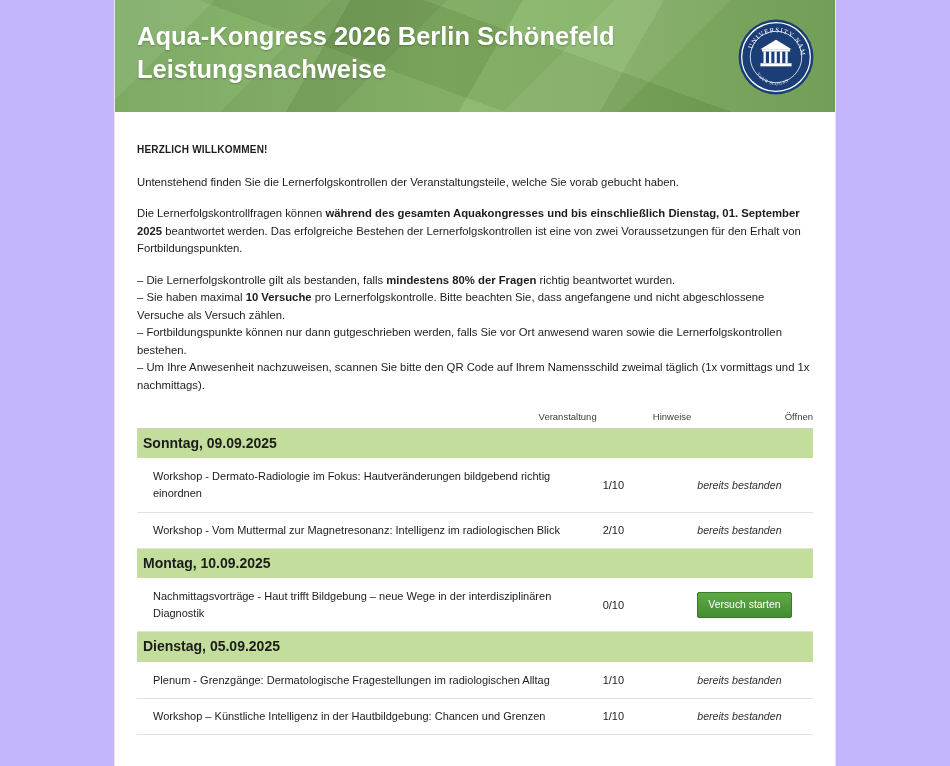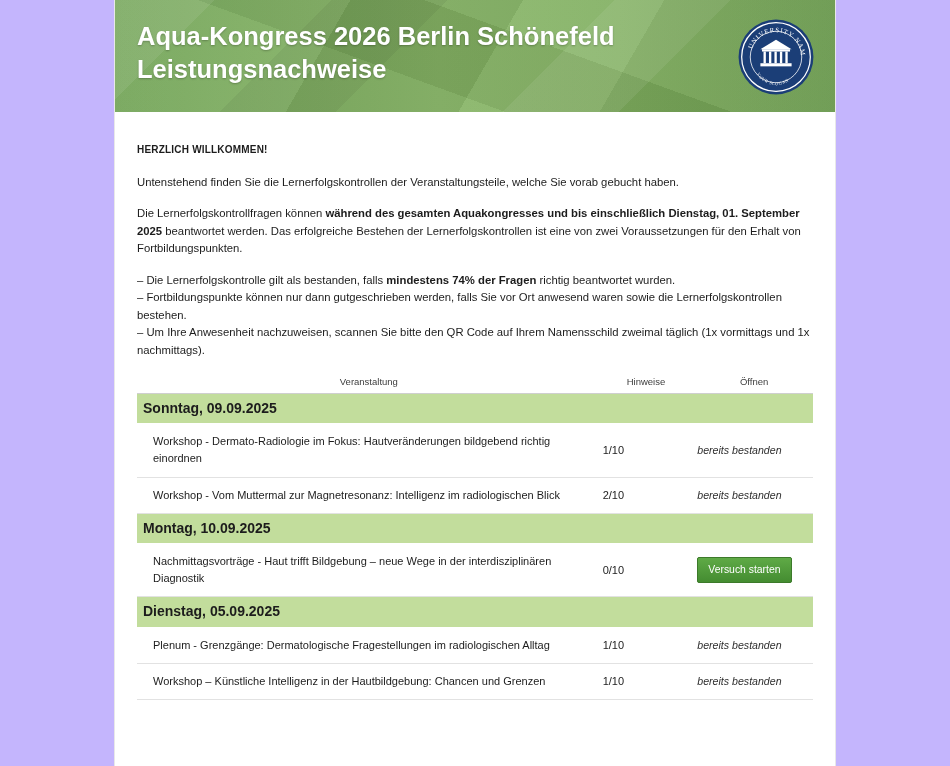--- a/index.html
+++ b/index.html
@@ -88,21 +88,21 @@
   table.courses {
     width: 100%;
     border-collapse: collapse;
     margin-top: 16px;
     font-size: 11px;
   }
   table.courses th {
     font-weight: normal;
     font-size: 9.5px;
     color: #3d3d3d;
-    text-align: center;
+    text-align: right;
     padding: 0 0 3px 4px;
     border-bottom: 1px solid #cfcfcf;
   }
   th.c-name { width: 68%; }
   th.c-att  { width: 14%; }
   th.c-open { width: 18%; }
   tr.day-row td {
     background: #c2dd9c;
     font-weight: bold;
     font-size: 14px;
@@ -179,21 +179,24 @@
       <div class="welcome">HERZLICH WILLKOMMEN!</div>
 
       <div class="para">Untenstehend finden Sie die Lernerfolgskontrollen der Veranstaltungsteile, welche Sie vorab gebucht haben.</div>
 
       <div class="para">
         <span>Die Lernerfolgskontrollfragen können </span><b>während des gesamten Aquakongresses und bis einschließlich Dienstag, 01. September 2025</b><span> beantwortet werden. Das erfolgreiche Bestehen der Lernerfolgskontrollen ist eine von zwei Voraussetzungen für den Erhalt von Fortbildungspunkten.</span>
       </div>
 
 
       <div class="hint-line">
-        <span>– Die Lernerfolgskontrolle gilt als bestanden, falls </span><b>mindestens 74% der Fragen</b><span> richtig beantwortet wurden.</span>
+        <span>– Die Lernerfolgskontrolle gilt als bestanden, falls </span><b>mindestens 80% der Fragen</b><span> richtig beantwortet wurden.</span>
+      </div>
+      <div class="hint-line">
+        <span>– Sie haben maximal </span><b>10 Versuche</b><span> pro Lernerfolgskontrolle. Bitte beachten Sie, dass angefangene und nicht abgeschlossene Versuche als Versuch zählen.</span>
       </div>
       <div class="hint-line">– Fortbildungspunkte können nur dann gutgeschrieben werden, falls Sie vor Ort anwesend waren sowie die Lernerfolgskontrollen bestehen.</div>
       <div class="hint-line">– Um Ihre Anwesenheit nachzuweisen, scannen Sie bitte den QR Code auf Ihrem Namensschild zweimal täglich (1x vormittags und 1x nachmittags).</div>
 
       <table class="courses">
         <thead>
           <tr>
             <th class="c-name">Veranstaltung</th>
             <th class="c-att">Hinweise</th>
             <th class="c-open">Öffnen</th>

